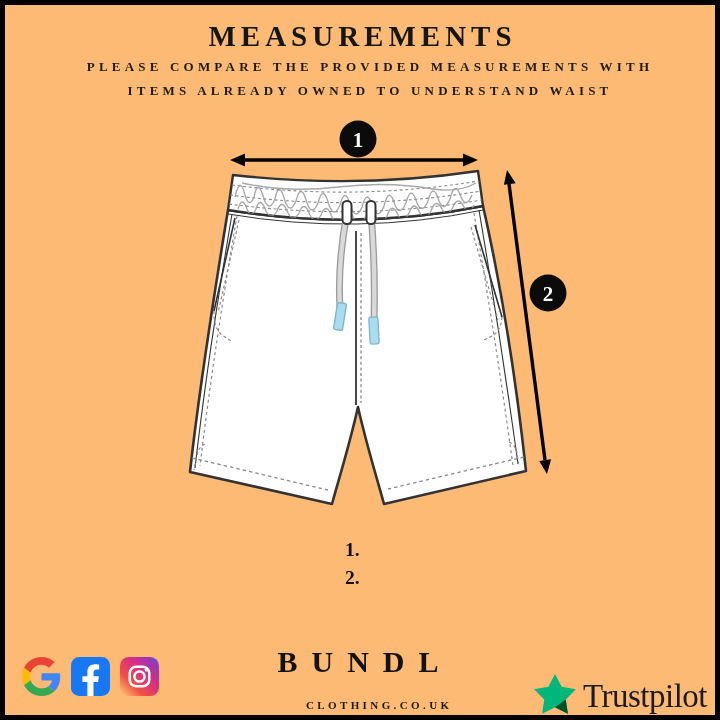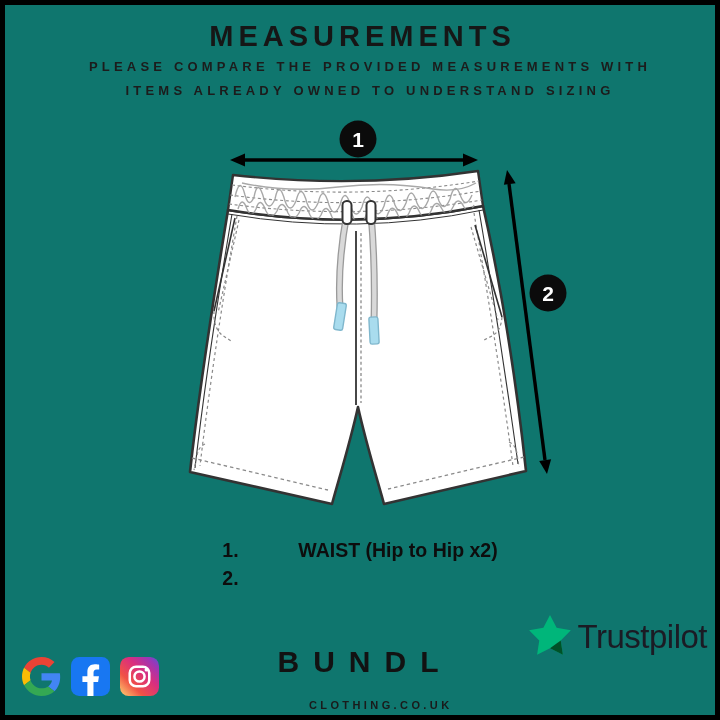--- a/index.html
+++ b/index.html
@@ -1,19 +1,19 @@
 <!DOCTYPE html>
 <html style="--tp-green: #00B67A; --tp-dark: #005128; --tp-text: #1b1b24; --fb-blue: #1877F2; --g-blue: #4285F4; --g-red: #EA4335; --g-yellow: #FBBC05; --g-green: #34A853; --badge: #0b0b0b; --line: #333333; --stitch: #8a8a8a; --scribble: #9f9f9f; --cord: #d9d9d9; --cord-edge: #9a9a9a; --cord-tip: #a9dcee;"><head>
 <meta charset="utf-8">
 <style>
   html,body{margin:0;padding:0;background:#888;}
   .frame{
     position:relative;width:720px;height:720px;box-sizing:border-box;
-    background:#0f766e;border:5px solid #000;overflow:hidden;
-    font-family:Liberation Sans, sans-serif;color:#111;
+    background:#fdba74;border:5px solid #000;overflow:hidden;
+    font-family:Liberation Serif, serif;color:#111;
   }
   
   header{position:absolute;top:15px;left:0;width:710px;text-align:center;}
   h1.title{
     margin:0;font-size:29px;font-weight:800;letter-spacing:5px;
     padding-left:5px;color:#161616;
   }
   p.sub{
     margin:3px 0 0 0;font-size:13px;font-weight:700;letter-spacing:4.2px;
     padding-left:20px;line-height:21px;color:#1c1c1c;
@@ -25,32 +25,32 @@
   .legend-inner{width:fit-content;margin:0 auto;}
   .legend-row{display:flex;align-items:baseline;font-weight:700;font-size:19.5px;line-height:28px;color:#0d0d0d;}
   .legend-row .num{flex:0 0 30px;text-align:left;}
   .legend-row .lbl{margin-left:46px;white-space:nowrap;}
   
   .social{position:absolute;left:17px;top:652px;display:flex;gap:10px;align-items:center;}
   .social svg{display:block;}
   .brand{position:absolute;left:355px;top:640px;transform:translateX(-50%);text-align:right;white-space:nowrap;}
   .brand-name{font-size:30px;font-weight:800;letter-spacing:14px;padding-left:10px;color:#121212;}
   .brand-domain{margin-top:20px;font-size:11px;font-weight:700;letter-spacing:3.4px;padding-left:3px;color:#1a1a1a;}
-  .trustpilot{position:absolute;right:8px;top:609px;display:flex;align-items:center;gap:5px;}
+  .trustpilot{position:absolute;right:8px;top:668px;display:flex;align-items:center;gap:5px;}
   .trustpilot .tp-word{font-size:33px;font-weight:500;letter-spacing:-0.5px;color:var(--tp-text,#1b1b24);}
 </style>
 </head>
 <body>
 
 <div class="frame">
 
   <header>
     <h1 class="title">MEASUREMENTS</h1>
     <p class="sub">PLEASE COMPARE THE PROVIDED MEASUREMENTS WITH</p>
-    <p class="sub">ITEMS ALREADY OWNED TO UNDERSTAND SIZING</p>
+    <p class="sub">ITEMS ALREADY OWNED TO UNDERSTAND WAIST</p>
   </header>
 
   <svg class="diagram" width="412" height="402" viewBox="0 0 412 402">
     <defs>
       <clipPath id="bandClip">
         <path d="M55,62 Q180,76 300,58 L305,93 Q180,118 50,97 Z"></path>
       </clipPath>
     </defs>
 
     <g>
@@ -128,21 +128,20 @@
     <g>
       <circle cx="370" cy="180" r="18.5" fill="var(--badge)"></circle>
       <text x="370" y="187.5" text-anchor="middle" font-size="21" font-weight="bold" fill="#ffffff">2</text>
     </g>
   </svg>
 
   <div class="legend">
     <div class="legend-inner">
       <div class="legend-row">
         <span class="num">1.</span>
-        <span class="lbl">WAIST (Hip to Hip x2)</span>
       </div>
       <div class="legend-row">
         <span class="num">2.</span>
       </div>
     </div>
   </div>
 
   <div class="social">
     <svg width="39" height="39" viewBox="0 0 48 48">
       <path fill="var(--g-red)" d="M24 9.5c3.54 0 6.71 1.22 9.21 3.6l6.85-6.85C35.9 2.38 30.47 0 24 0 14.62 0 6.51 5.38 2.56 13.22l7.98 6.19C12.43 13.72 17.74 9.5 24 9.5z"></path>

